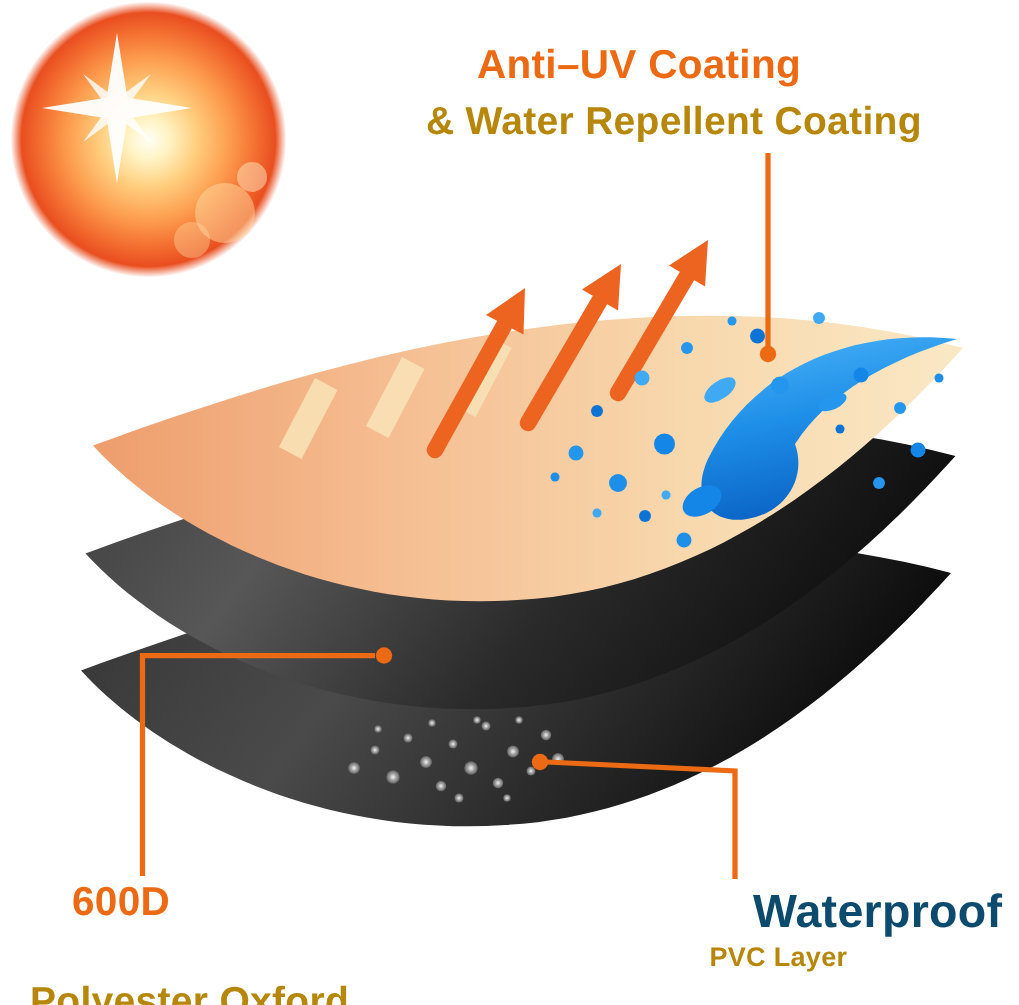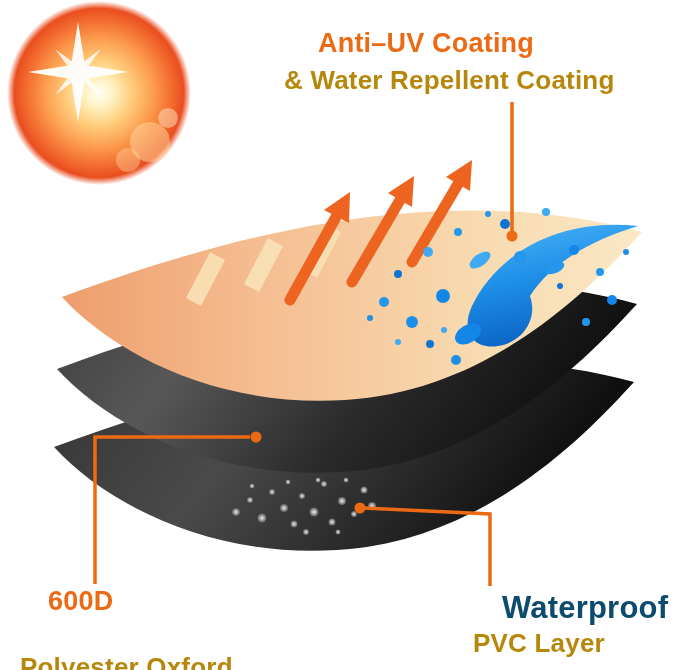--- a/index.html
+++ b/index.html
@@ -16,21 +16,21 @@
     font-family:"Liberation Sans",sans-serif;
     font-weight:700;
     white-space:nowrap;
     letter-spacing:0.2px;
   }
   #lbl-top1{left:318px;top:28px;font-size:27px;color:#EC6A13;}
   #lbl-top2{left:284px;top:65px;font-size:26px;color:#B6870B;}
   #lbl-bl1{left:20px;top:586px;font-size:27px;color:#EC6A13;margin-left:28px;}
   #lbl-bl2{left:20px;top:652px;font-size:26px;color:#B6870B;}
   #lbl-br1{left:473px;top:590px;font-size:31px;color:#0c4a6e;margin-left:29px;}
-  #lbl-br2{left:473px;top:628px;font-size:26px;color:#B6870B;}
+  #lbl-br2{left:473px;top:628px;font-size:18px;color:#B6870B;}
 </style>
 </head>
 <body>
 
 <div id="stage">
 
   <svg id="art" width="679" height="670" viewBox="0 0 679 670" xmlns="http://www.w3.org/2000/svg">
     <defs>
       <radialGradient id="sunGrad">
         <stop offset="0%" stop-color="#FFFEF5"></stop>

